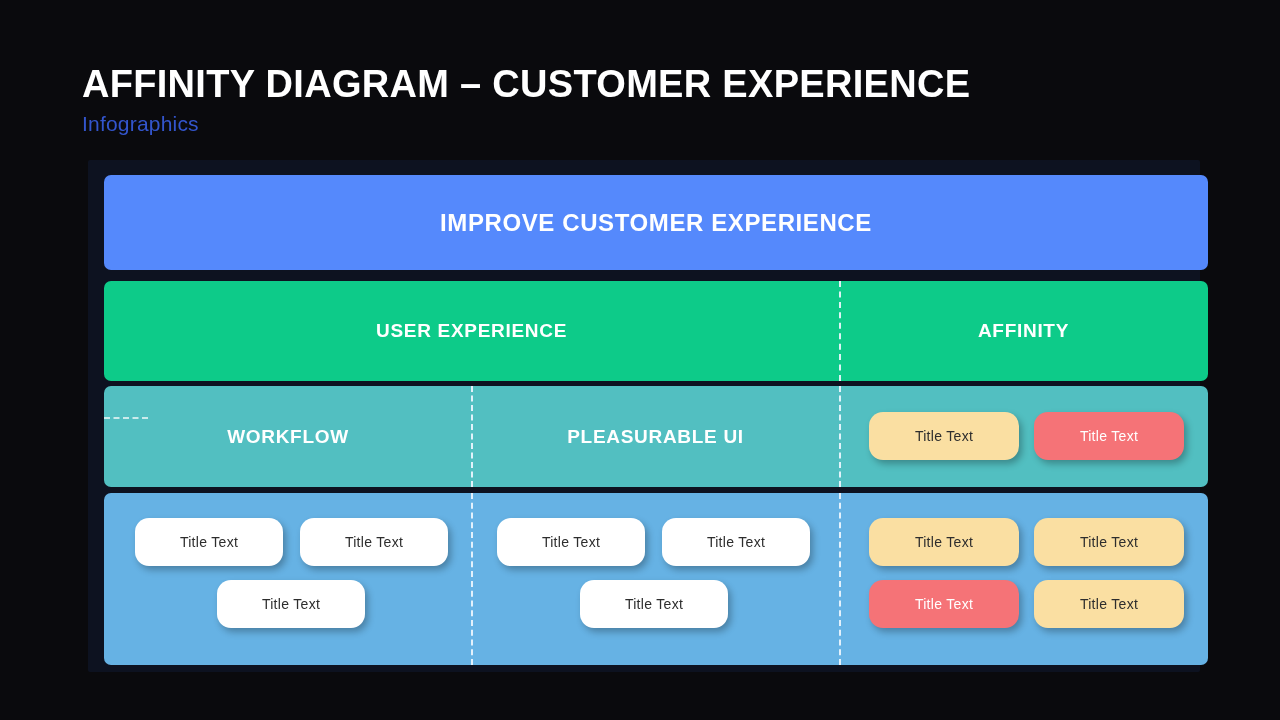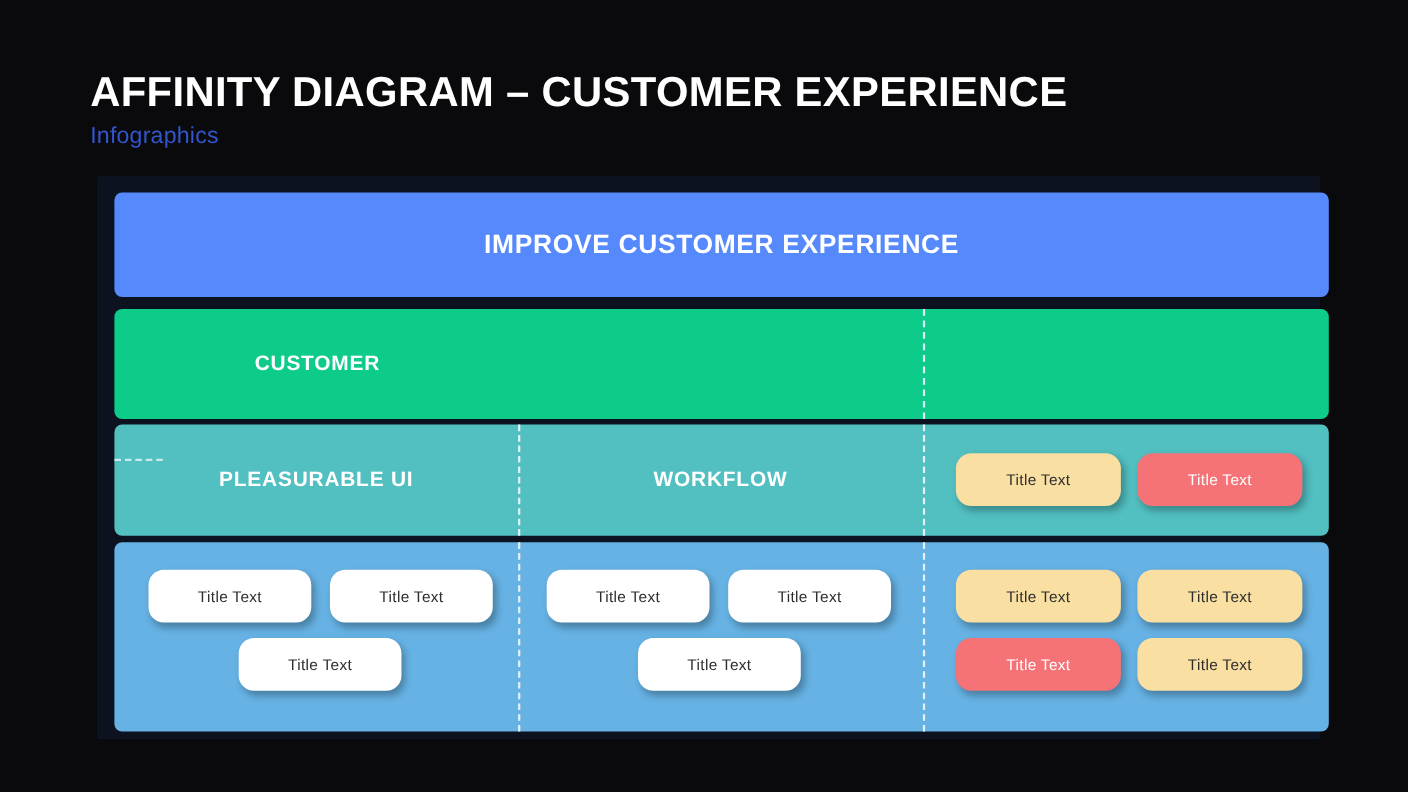--- a/index.html
+++ b/index.html
@@ -162,34 +162,37 @@
   <div id="slide-title">AFFINITY DIAGRAM – CUSTOMER EXPERIENCE</div>
   <div id="kicker">Infographics</div>
 </div>
 
 <div class="row" id="row-goal">
   <div class="row-label">IMPROVE CUSTOMER EXPERIENCE</div>
 </div>
 
 <div class="row" id="row-themes">
   <div class="band-cells">
+    <div class="band-cell col-ab">
+      <span class="cell-label">USER EXPERIENCE</span>
+    </div>
     <div class="band-cell col-c">
-      <span class="cell-label">CUSTOMER</span>
+      <span class="cell-label">AFFINITY</span>
     </div>
   </div>
   <div class="vdash at-839"></div>
 </div>
 
 <div class="row" id="row-subthemes">
   <div class="band-cells">
+    <div class="band-cell col-b">
+      <span class="cell-label">WORKFLOW</span>
+    </div>
     <div class="band-cell col-a">
       <span class="cell-label">PLEASURABLE UI</span>
-    </div>
-    <div class="band-cell col-b">
-      <span class="cell-label">WORKFLOW</span>
     </div>
     <div class="band-cell col-c"></div>
   </div>
   <div class="vdash at-471"></div>
   <div class="vdash at-839"></div>
 
   <div class="note peach note-md" style="left: 765px; top: 26px;">
     <span>Title Text</span>
   </div>
   <div class="note salmon note-md" style="left: 930px; top: 26px;">

